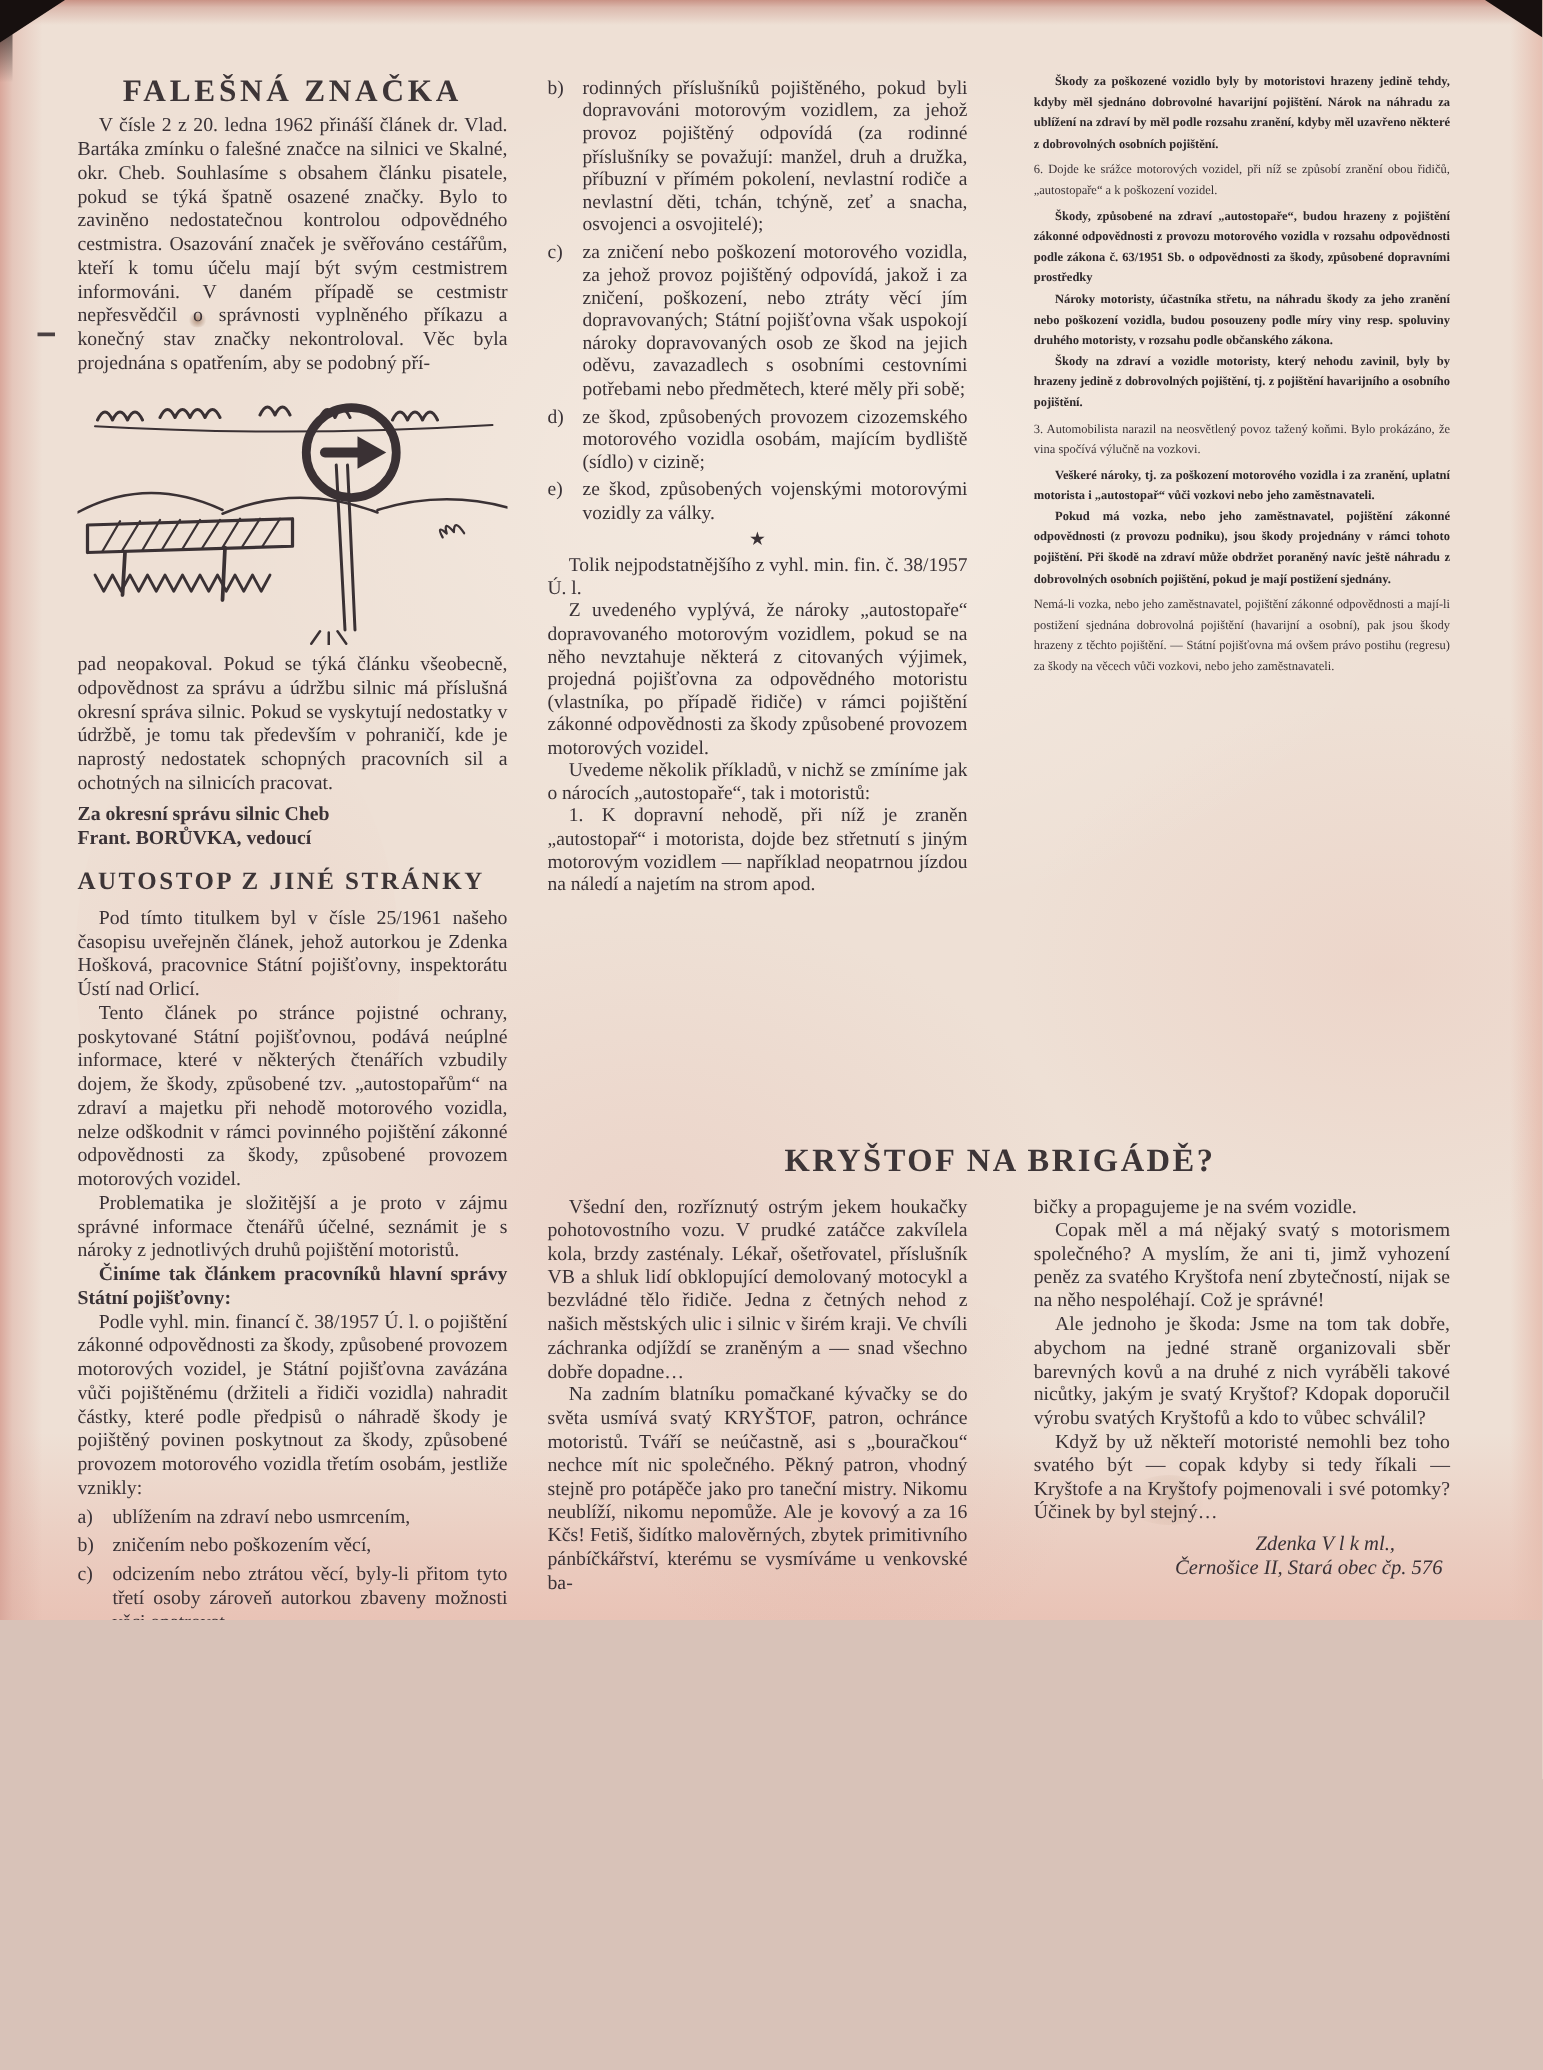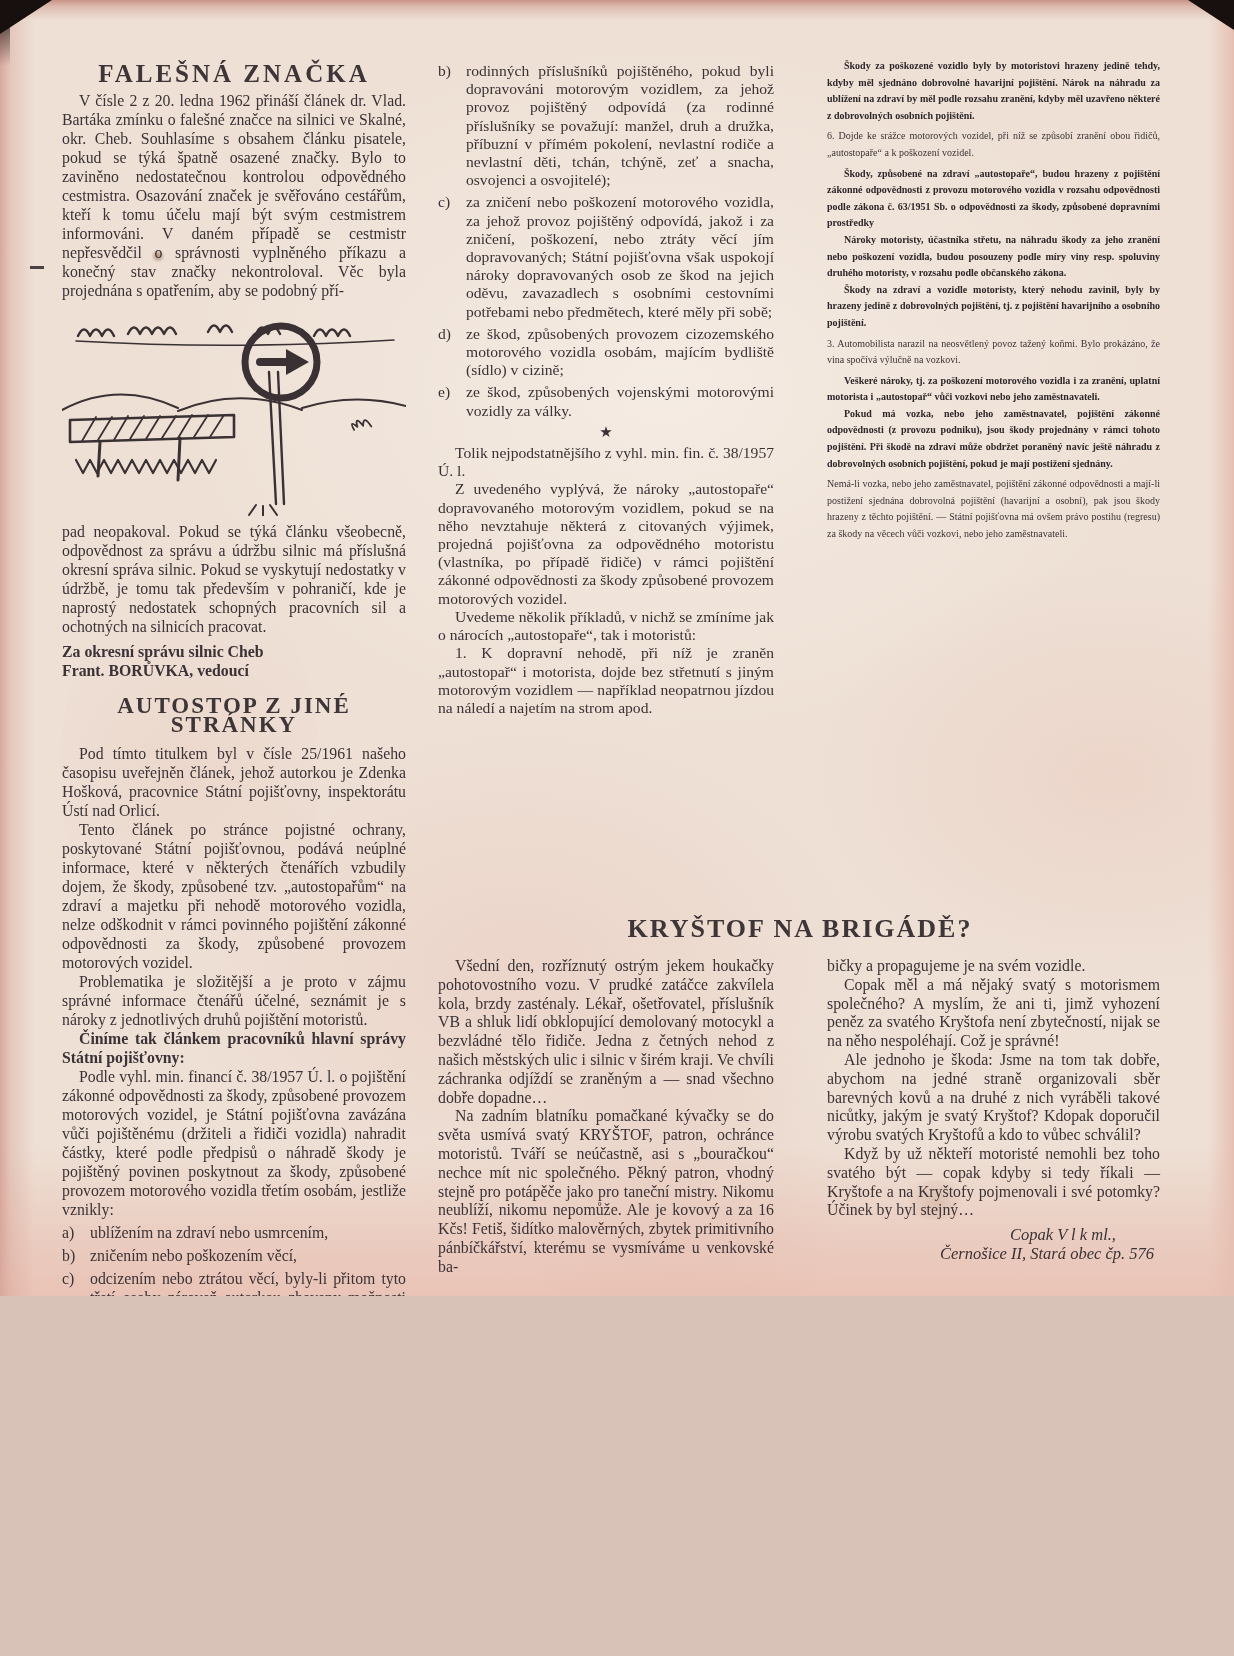--- a/index.html
+++ b/index.html
@@ -18,21 +18,21 @@
       #eee0d5;
   }
   p{margin:0;}
   .col{position:absolute;text-align:justify;}
   .col-left{left:62px;top:64px;width:344px;font-size:15.8px;line-height:19px;}
   .col-mid-top{left:438px;top:62px;width:336px;font-size:15.6px;line-height:18.2px;height:860px;overflow:hidden;}
   .col-mid-bot{left:438px;top:957px;width:336px;font-size:15.8px;line-height:18.8px;}
   .col-right-top{left:827px;top:58px;width:333px;font-size:10px;line-height:16.6px;height:852px;overflow:hidden;}
   .col-right-bot{left:827px;top:957px;width:333px;font-size:15.8px;line-height:18.8px;}
   .h1{font-size:25px;font-weight:bold;letter-spacing:3px;text-align:center;margin:0 0 8px 0;color:#3d3537;}
-  .h2{font-size:23px;font-weight:bold;letter-spacing:2px;text-align:center;margin:16px 0 10px 0;color:#3d3537;}
+  .h2{font-size:20px;font-weight:bold;letter-spacing:2px;margin:16px 0 10px 0;color:#3d3537;}
   .h3{position:absolute;left:500px;top:914px;width:600px;text-align:center;
       font-size:26px;font-weight:bold;letter-spacing:2px;color:#3d3537;}
   .ind{text-indent:17px;}
   .li{position:relative;padding-left:28px;margin-top:4px;}
   .li .lab{position:absolute;left:0;top:0;}
   .sig{font-weight:bold;text-align:left;margin-top:6px;}
   .sig .l2{display:block;padding-right:34px;}
   .bar{position:relative;font-weight:bold;color:#2d272a;margin:4px 0;}
   .bar::before{content:"";position:absolute;left:-17px;top:2px;bottom:2px;width:11px;background:#2d282b;}
   .star{text-align:center;font-size:15px;margin:3px 0;}
@@ -180,21 +180,21 @@
     <p class="ind">Všední den, rozříznutý ostrým jekem houkačky pohotovostního vozu. V prudké zatáčce zakvílela kola, brzdy zasténaly. Lékař, ošetřovatel, příslušník VB a shluk lidí obklopující demolovaný motocykl a bezvládné tělo řidiče. Jedna z četných nehod z našich městských ulic i silnic v širém kraji. Ve chvíli záchranka odjíždí se zraněným a — snad všechno dobře dopadne…</p>
     <p class="ind">Na zadním blatníku pomačkané kývačky se do světa usmívá svatý KRYŠTOF, patron, ochránce motoristů. Tváří se neúčastně, asi s „bouračkou“ nechce mít nic společného. Pěkný patron, vhodný stejně pro potápěče jako pro taneční mistry. Nikomu neublíží, nikomu nepomůže. Ale je kovový a za 16 Kčs! Fetiš, šidítko malověrných, zbytek primitivního pánbíčkářství, kterému se vysmíváme u venkovské ba-</p>
   </div>
 
   <div class="col col-right-bot">
     <p>bičky a propagujeme je na svém vozidle.</p>
     <p class="ind">Copak měl a má nějaký svatý s motorismem společného? A myslím, že ani ti, jimž vyhození peněz za svatého Kryštofa není zbytečností, nijak se na něho nespoléhají. Což je správné!</p>
     <p class="ind">Ale jednoho je škoda: Jsme na tom tak dobře, abychom na jedné straně organizovali sběr barevných kovů a na druhé z nich vyráběli takové nicůtky, jakým je svatý Kryštof? Kdopak doporučil výrobu svatých Kryštofů a kdo to vůbec schválil?</p>
     <p class="ind">Když by už někteří motoristé nemohli bez toho svatého být — copak kdyby si tedy říkali — Kryštofe a na Kryštofy pojmenovali i své potomky? Účinek by byl stejný…</p>
     <div class="author">
-      <span class="a1">Copak V l k ml.,</span>
+      <span class="a1">Zdenka V l k ml.,</span>
       <span class="a2">Černošice II, Stará obec čp. 576</span>
     </div>
   </div>
 
   <svg style="position:absolute;left:436px;top:1316px" width="724" height="240" viewBox="0 0 724 240">
     <g stroke="#332d30" fill="none" stroke-linecap="round" stroke-linejoin="round">
 
       <path stroke-width="2.4" d="M508 58 q-10 -14 6 -18 q2 -14 20 -10 q8 -12 24 -5 q16 -6 20 7 q14 1 7 14 q3 10 -12 9 q-34 6 -65 3 Z"></path>
 
       <circle cx="55" cy="98" r="27" stroke-width="6"></circle>

